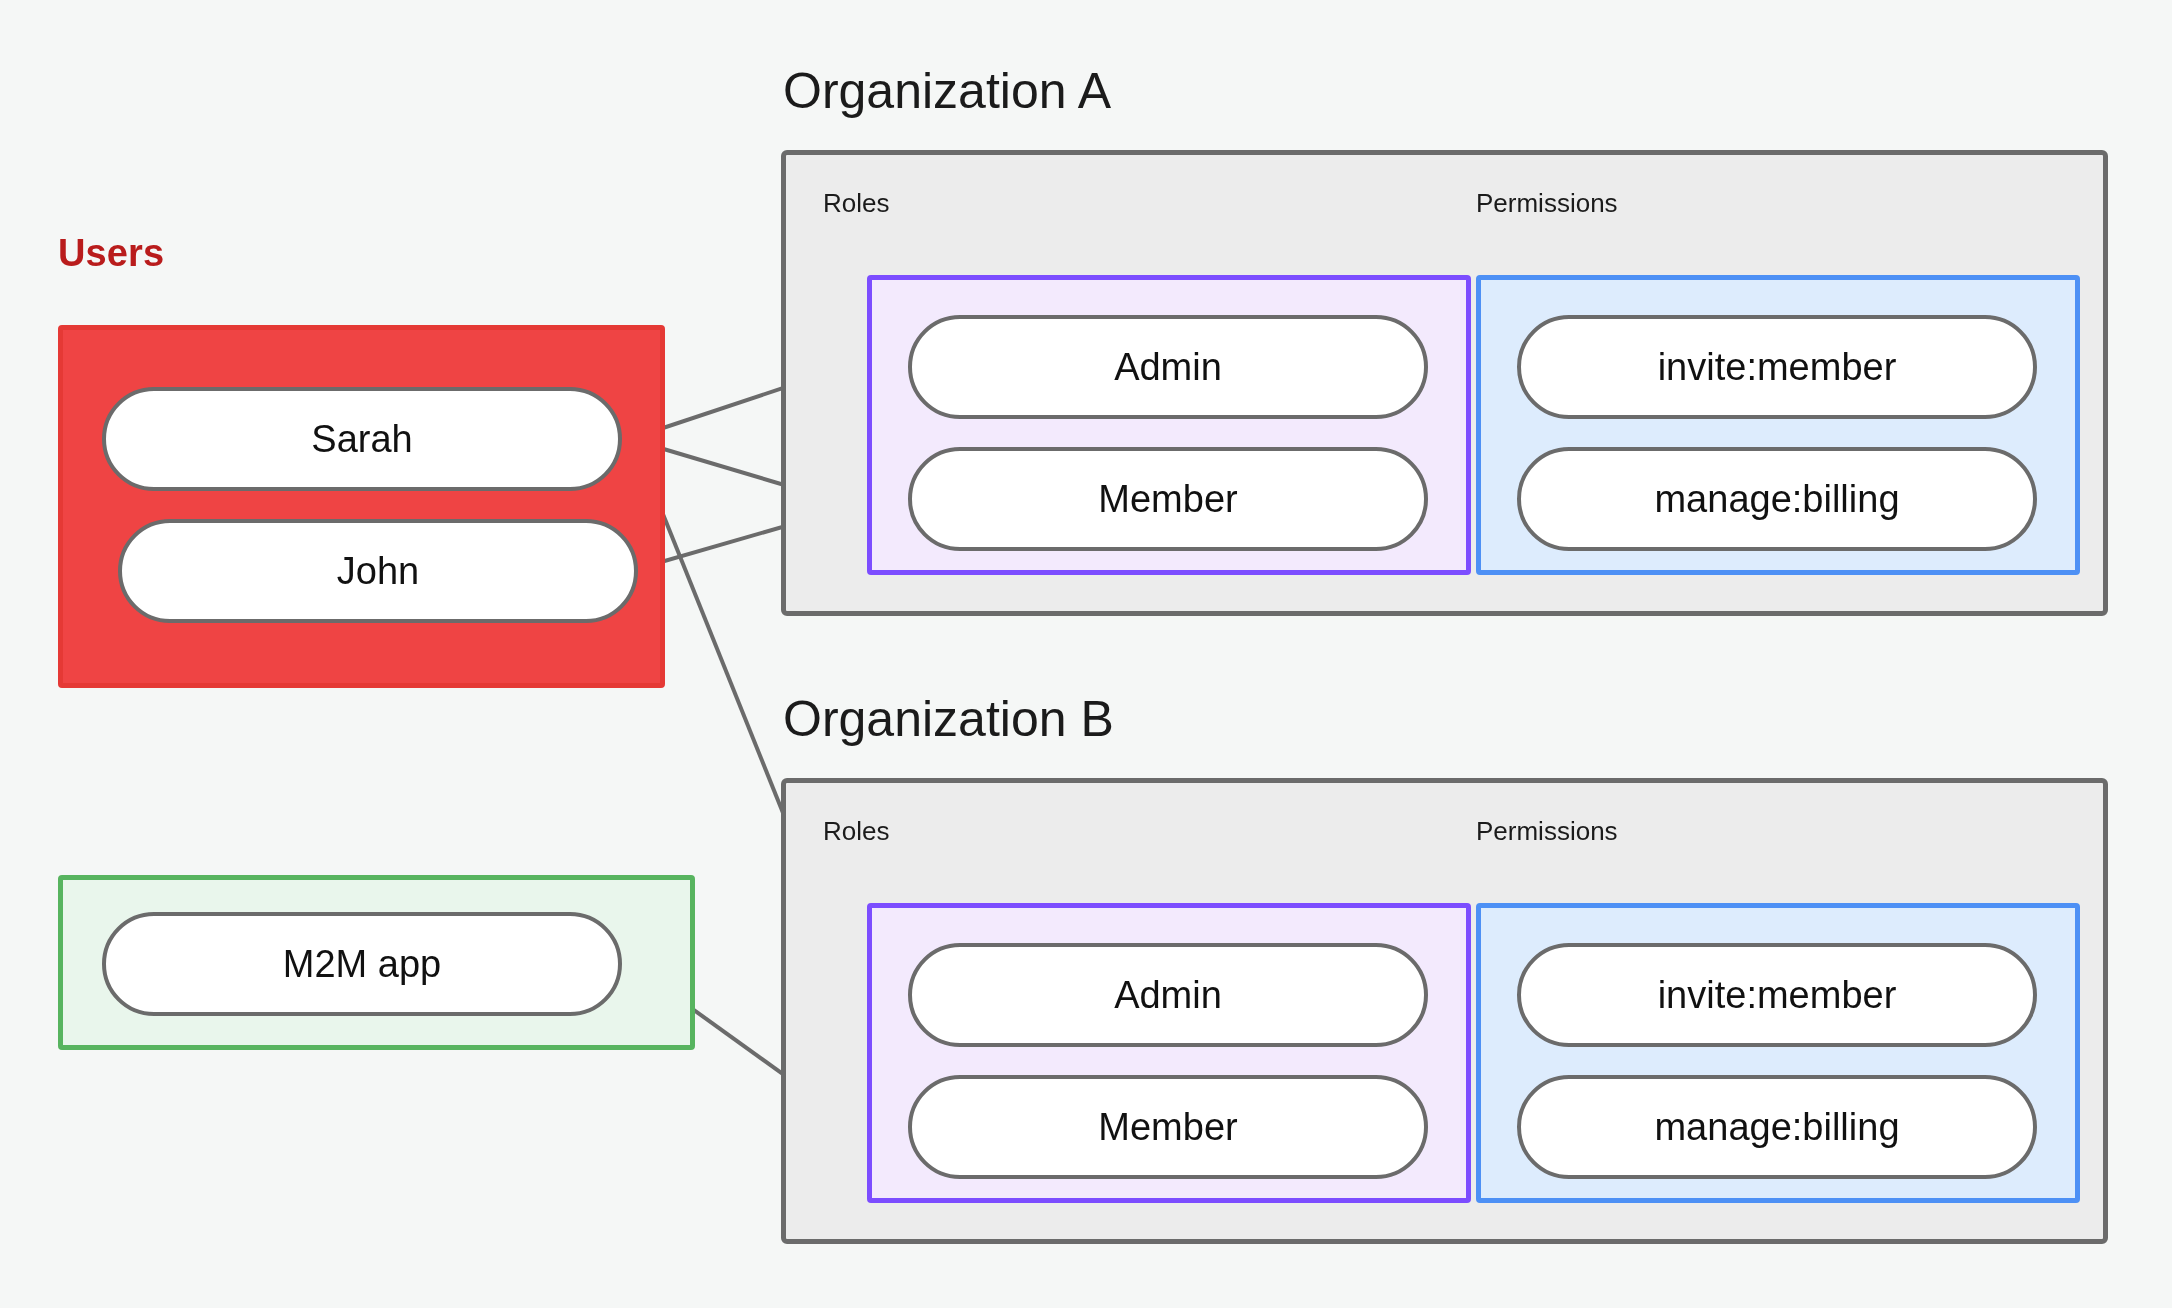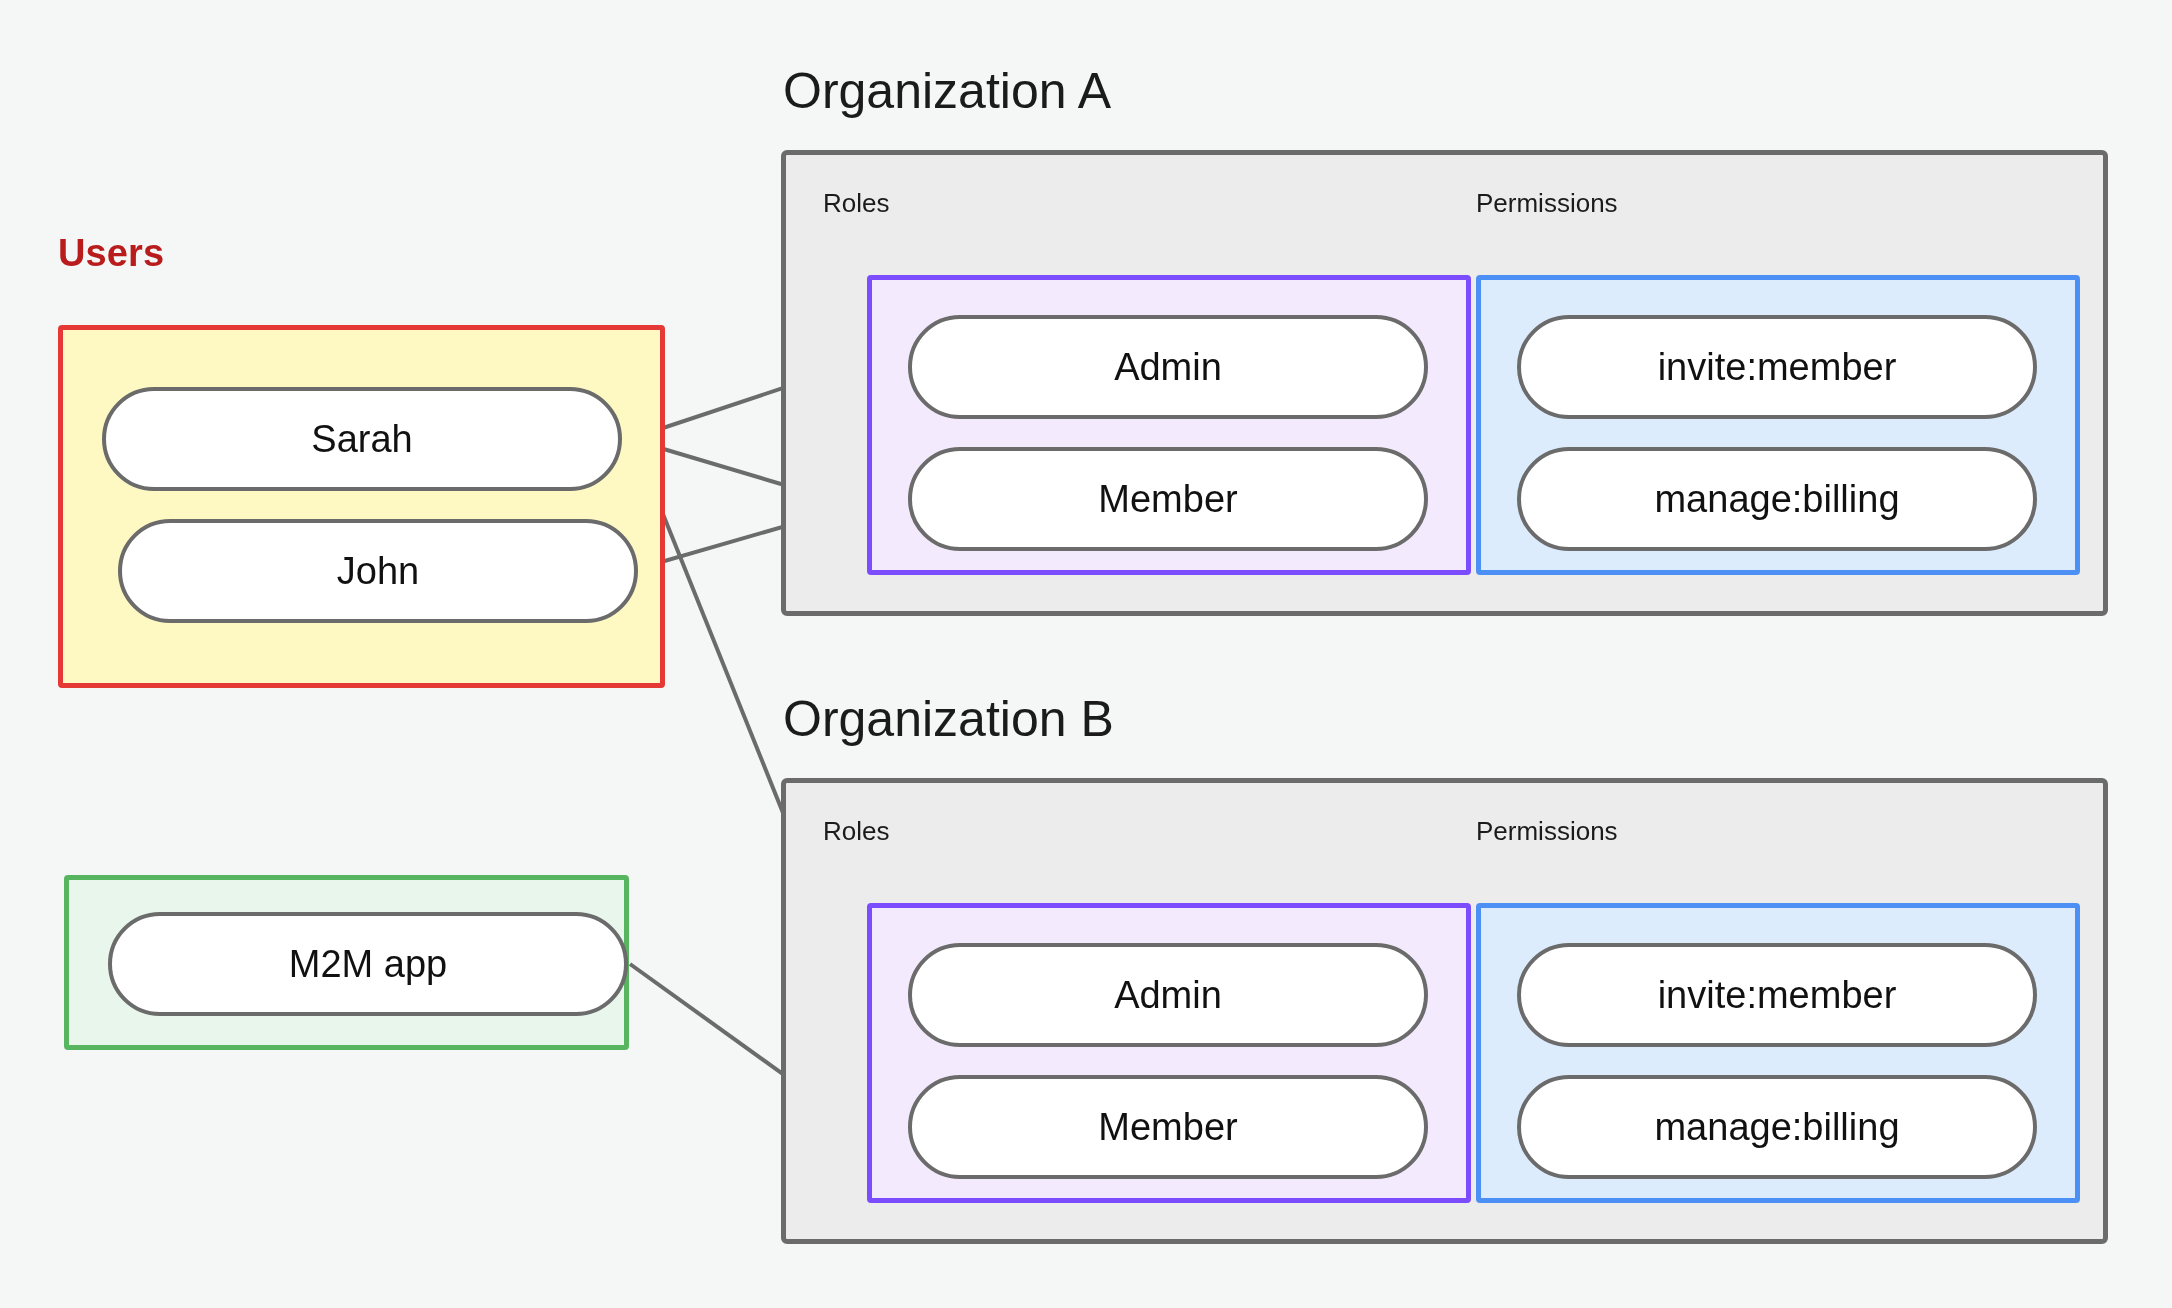--- a/index.html
+++ b/index.html
@@ -41,21 +41,21 @@
     white-space: nowrap;
   }
 
   
   .box {
     position: absolute;
     box-sizing: border-box;
     border-radius: 4px;
   }
   .box-users {
-    background: #fef9c3;
+    background: #ef4444;
     border: 5px solid #e53935;
   }
   .box-m2m {
     background: #e9f6ec;
     border: 5px solid #57b45f;
   }
   .box-org {
     background: #ececec;
     border: 5px solid #6b6b6b;
     border-radius: 6px;
@@ -138,21 +138,21 @@
   </svg>
 
   <div class="caption" style="left:58px; top:232px;">Users</div>
 
   <div class="box box-users" style="left:58px; top:325px; width:607px; height:363px;">
     <div class="pill" style="left:39px; top:57px; width:520px; height:104px;">Sarah</div>
     <div class="pill" style="left:55px; top:189px; width:520px; height:104px;">John</div>
   </div>
 
 
-  <div class="box box-m2m" style="left:64px; top:875px; width:565px; height:175px;">
+  <div class="box box-m2m" style="left:58px; top:875px; width:637px; height:175px;">
     <div class="pill" style="left:39px; top:32px; width:520px; height:104px;">M2M app</div>
   </div>
 
   <div class="org-title" style="left:783px; top:62px;">Organization A</div>
 
   <div class="box box-org" style="left:781px; top:150px; width:1327px; height:466px;">
 
     <div class="group-title" style="left:37px; top:33px;">Roles</div>
 
     <div class="box box-roles" style="left:33px; top:120px; width:604px; height:300px;">

